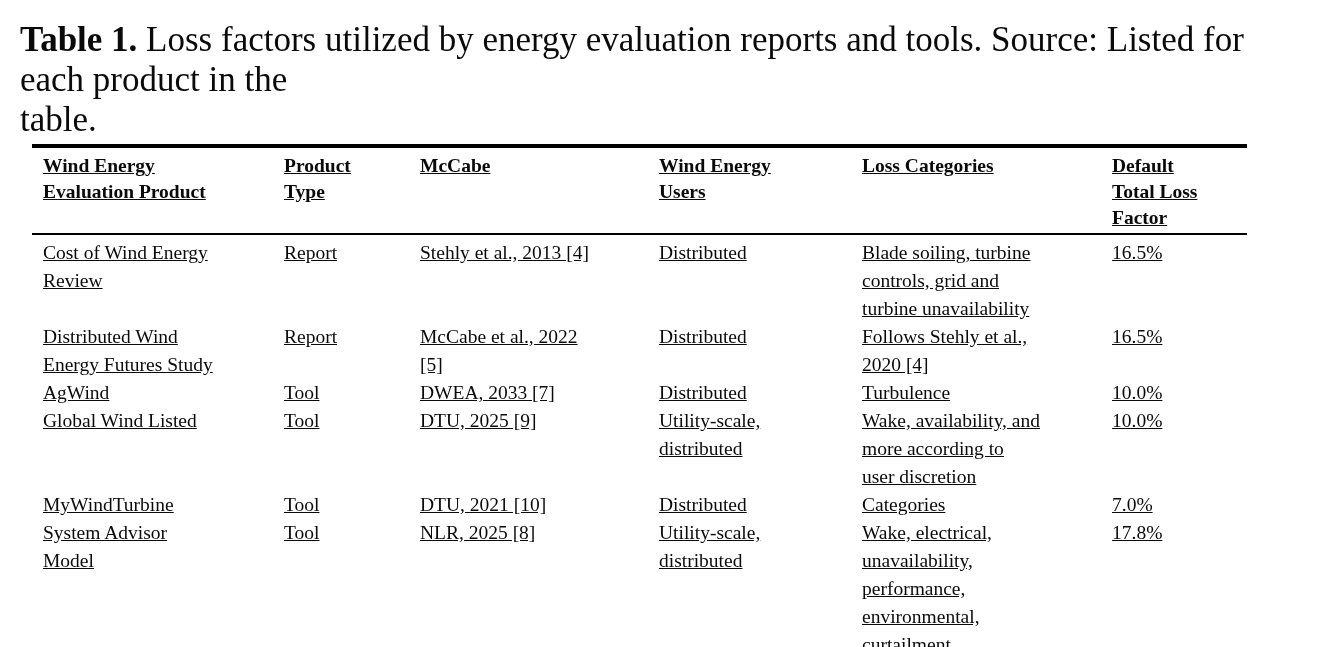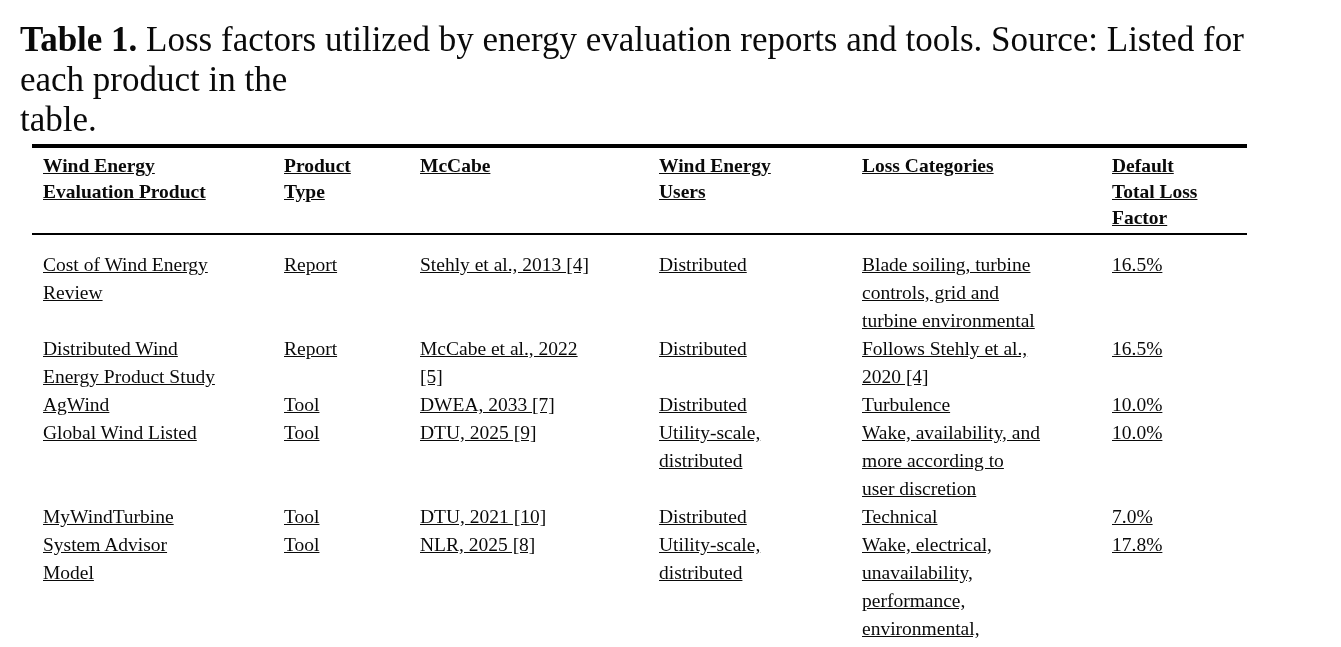--- a/index.html
+++ b/index.html
@@ -50,21 +50,21 @@
     padding: 5px 0 2px 11px;
     border-bottom: 2px solid #000000;
   }
   table.loss-table td {
     text-align: left;
     vertical-align: top;
     white-space: pre-line;
     line-height: 28px;
     padding: 0 0 0 11px;
   }
-  table.loss-table tbody tr:first-child td { padding-top: 16px; }
+  table.loss-table tbody tr:first-child td { padding-top: 4px; }
   table.loss-table tbody tr:last-child td { padding-bottom: 3px; }
 </style>
 </head>
 <body>
 
 <div class="page">
 
   <p class="caption"><strong>Table 1.</strong> <span>Loss factors utilized by energy evaluation reports and tools. Source: Listed for each product in the
 table.</span></p>
 
@@ -94,26 +94,26 @@
     </thead>
     <tbody id="table-body">
         <tr>
           <td>Cost of Wind Energy
 Review</td>
           <td>Report</td>
           <td>Stehly et al., 2013 [4]</td>
           <td>Distributed</td>
           <td>Blade soiling, turbine
 controls, grid and
-turbine environmental</td>
+turbine unavailability</td>
           <td>16.5%</td>
         </tr>
         <tr>
           <td>Distributed Wind
-Energy Product Study</td>
+Energy Futures Study</td>
           <td>Report</td>
           <td>McCabe et al., 2022
 [5]</td>
           <td>Distributed</td>
           <td>Follows Stehly et al.,
 2020 [4]</td>
           <td>16.5%</td>
         </tr>
         <tr>
           <td>AgWind</td>
@@ -132,21 +132,21 @@
           <td>Wake, availability, and
 more according to
 user discretion</td>
           <td>10.0%</td>
         </tr>
         <tr>
           <td>MyWindTurbine</td>
           <td>Tool</td>
           <td>DTU, 2021 [10]</td>
           <td>Distributed</td>
-          <td>Technical</td>
+          <td>Categories</td>
           <td>7.0%</td>
         </tr>
         <tr>
           <td>System Advisor
 Model</td>
           <td>Tool</td>
           <td>NLR, 2025 [8]</td>
           <td>Utility-scale,
 distributed</td>
           <td>Wake, electrical,

